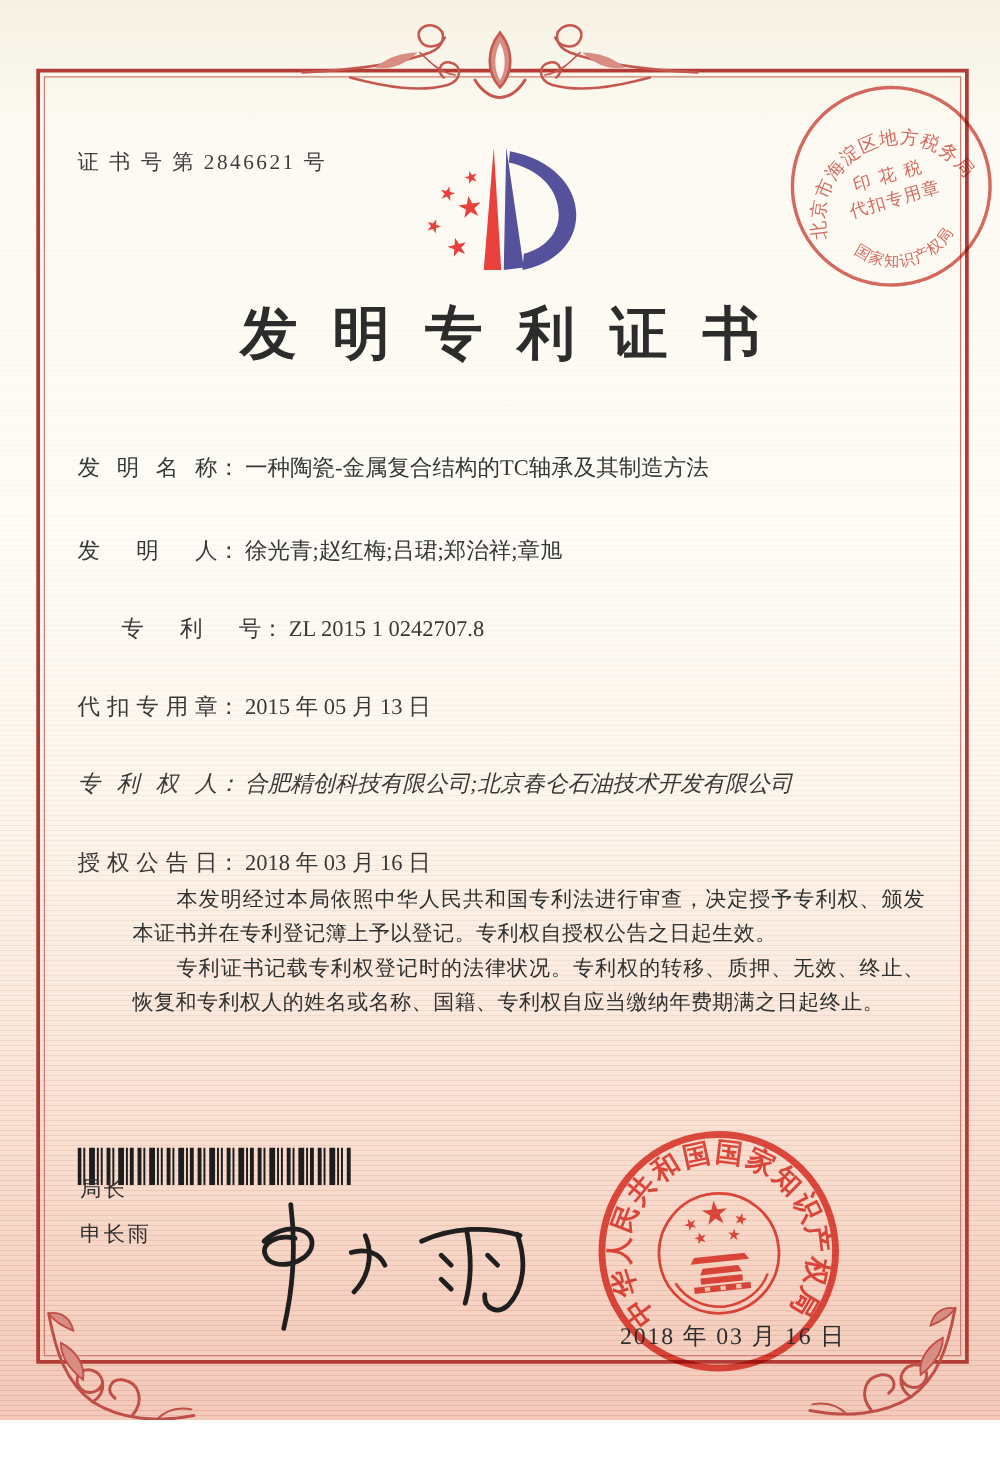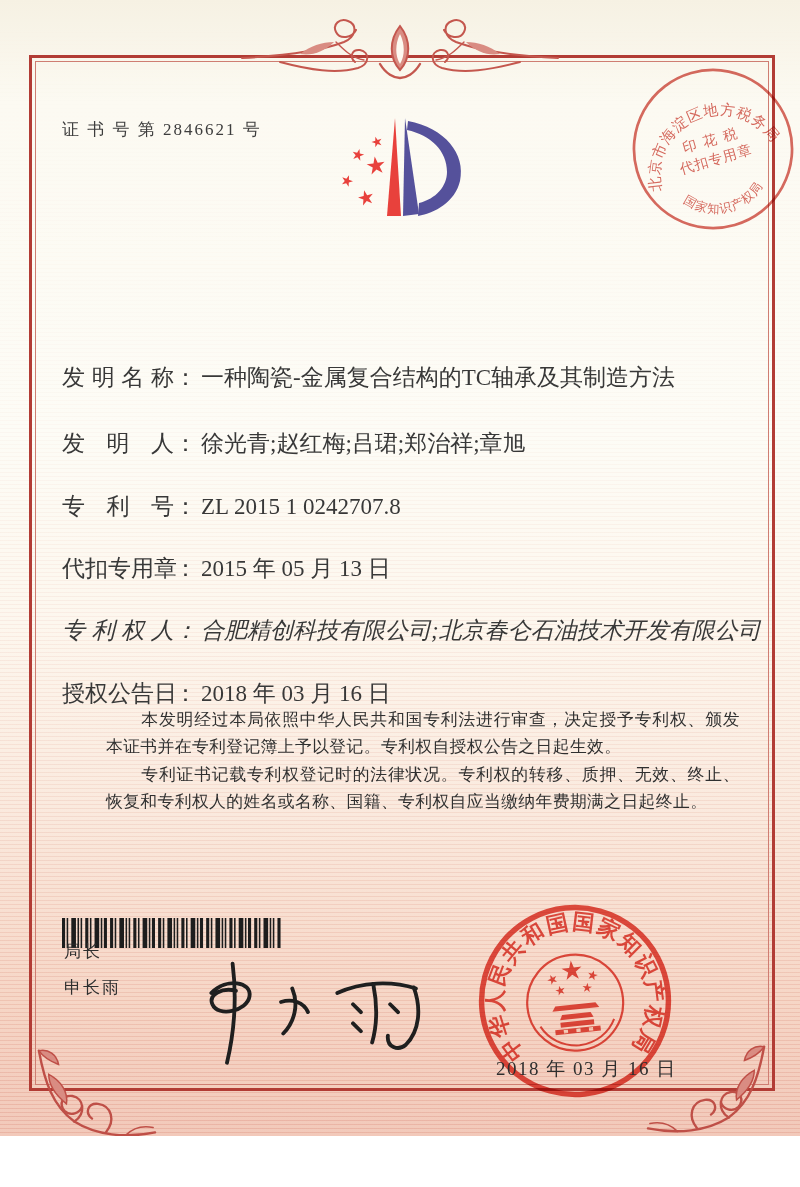--- a/index.html
+++ b/index.html
@@ -40,24 +40,24 @@
   }
   .tax-stamp text { font-family:"Liberation Serif",serif; fill:#d2564c; }
 
   .title {
     position:absolute; left:0; right:0; top:236px; z-index:4;
     text-align:center; font-size:46px; font-weight:bold; color:#2c2c2c;
     letter-spacing:28px; text-indent:28px;
   }
 
   .fields { position:absolute; left:62px; top:362px; width:690px; z-index:4; }
-  .field-row { position:absolute; left:0; white-space:nowrap; font-size:23px; color:#383838; }
+  .field-row { position:absolute; left:0; white-space:nowrap; font-size:18px; color:#383838; }
   .field-row:nth-child(1){ top:0; }
   .field-row:nth-child(2){ top:66px; }
-  .field-row:nth-child(3){ top:129px; }
+  .field-row:nth-child(3){ top:129px;margin-left:35px; }
   .field-row:nth-child(4){ top:191px; }
   .field-row:nth-child(5){ top:253px;font-style:italic; }
   .field-row:nth-child(6){ top:316px; }
   .field-label {
     display:inline-block; width:112px; text-align:justify; text-align-last:justify;
     vertical-align:bottom;
   }
   .field-colon { display:inline-block; margin-right:4px; }
 
   .body-text { position:absolute; left:62px; top:706px; width:678px; z-index:4; }
@@ -153,20 +153,21 @@
     <text font-size="17.5" letter-spacing="1">
       <textPath href="#taxTop" startOffset="1%">北京市海淀区地方税务局</textPath>
     </text>
     <text font-size="14.5" letter-spacing="1">
       <textPath href="#taxBottom" startOffset="4%">国家知识产权局</textPath>
     </text>
     <text x="100" y="95" text-anchor="middle" font-size="16.5" letter-spacing="2">印 花 税</text>
     <text x="100" y="118" text-anchor="middle" font-size="16.5" letter-spacing="1">代扣专用章</text>
   </svg>
 
+  <h1 class="title">发明专利证书</h1>
 
   <div class="fields">
     <div class="field-row">
       <span class="field-label">发明名称</span><span class="field-colon">：</span><span class="field-value">一种陶瓷-金属复合结构的TC轴承及其制造方法</span>
     </div>
     <div class="field-row">
       <span class="field-label">发明人</span><span class="field-colon">：</span><span class="field-value">徐光青;赵红梅;吕珺;郑治祥;章旭</span>
     </div>
     <div class="field-row">
       <span class="field-label">专利号</span><span class="field-colon">：</span><span class="field-value">ZL 2015 1 0242707.8</span>

